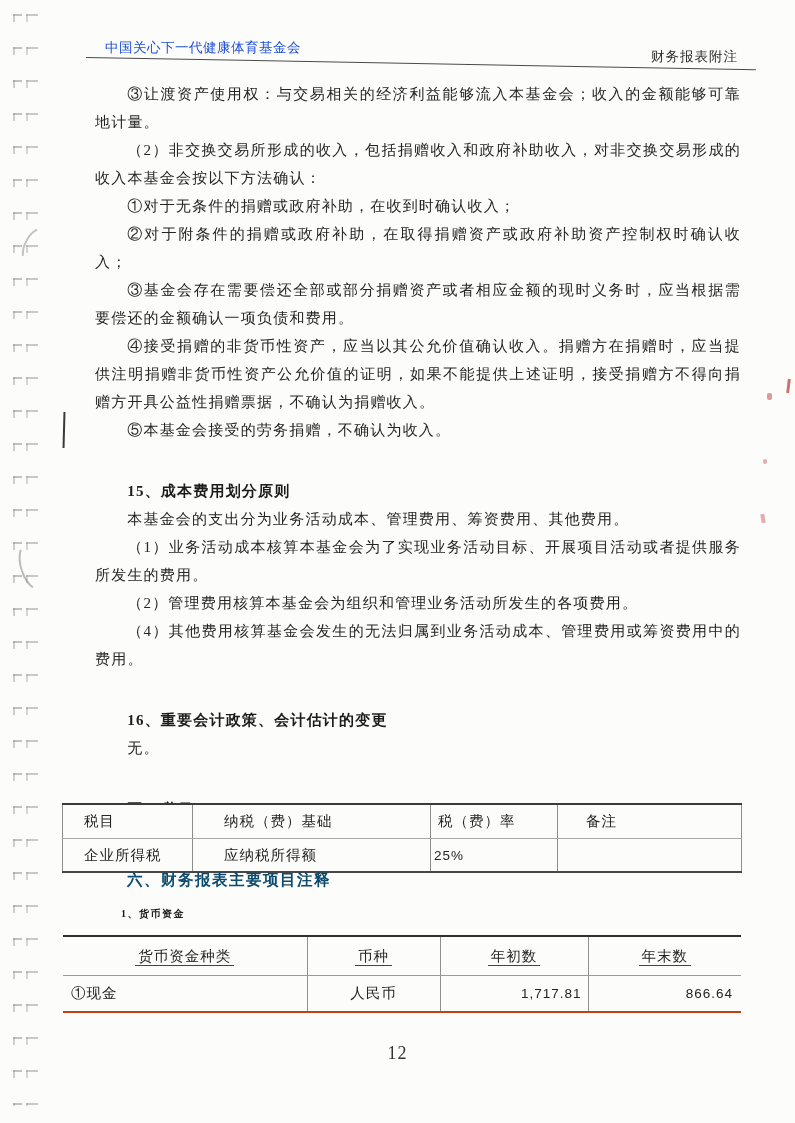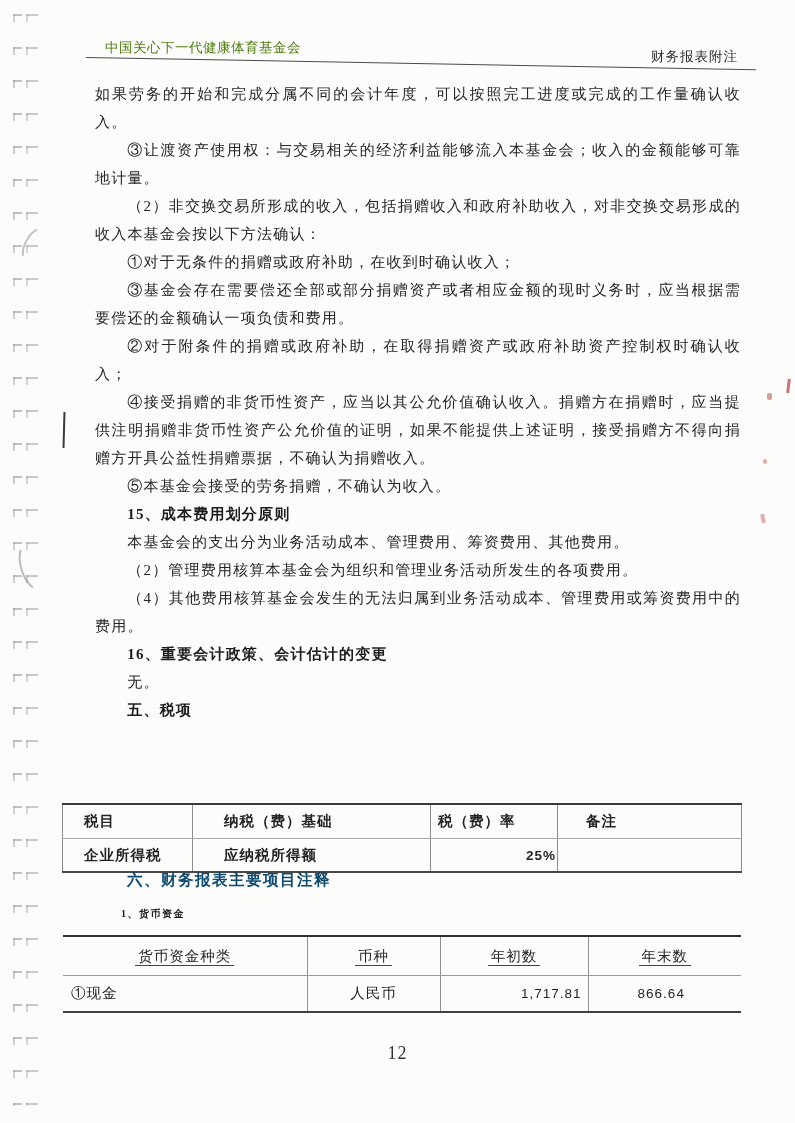--- a/index.html
+++ b/index.html
@@ -22,58 +22,58 @@
     border:2px solid transparent;border-left-color:rgba(125,125,125,.45);border-radius:50%;transform:rotate(28deg);}
   .squiggle2{position:absolute;left:20px;top:540px;width:26px;height:48px;
     border:2.5px solid transparent;border-left-color:rgba(120,120,120,.5);border-radius:50%;transform:rotate(-18deg);}
   
   .pen-mark{position:absolute;left:63px;top:412px;width:1.6px;height:36px;background:#3a3a3a;transform:rotate(1.5deg);}
   .red-1{position:absolute;left:787px;top:379px;width:3px;height:14px;background:#b43b3b;opacity:.7;transform:rotate(7deg);}
   .red-2{position:absolute;left:767px;top:393px;width:5px;height:7px;background:#b43b3b;opacity:.5;border-radius:2px;}
   .red-3{position:absolute;left:763px;top:459px;width:4px;height:5px;background:#b43b3b;opacity:.4;border-radius:2px;}
   .red-4{position:absolute;left:761px;top:514px;width:4px;height:9px;background:#b43b3b;opacity:.4;transform:rotate(-10deg);}
   
-  .hdr-org{position:absolute;left:105px;top:39px;font-size:13.5px;letter-spacing:.5px;color:#4d7c0f;}
+  .hdr-org{position:absolute;left:105px;top:39px;font-size:13.5px;letter-spacing:.5px;color:#1d4ed8;}
   .hdr-doc{position:absolute;right:57px;top:48px;font-size:13.5px;letter-spacing:1px;color:#2c2c2c;}
   .hdr-rule{position:absolute;left:86px;top:57px;width:670px;height:0;
     border-top:1.6px solid #4a4a4a;transform:rotate(1.05deg);transform-origin:left center;}
   
   .bodytext{position:absolute;left:95px;top:80px;width:646px;height:724px;overflow:hidden;
     font-size:15px;line-height:28px;letter-spacing:1.2px;text-align:justify;color:#252525;}
   .bodytext p{margin:0;text-indent:2.15em;}
   .bodytext p.noind{text-indent:0;}
-  .bodytext p.hd{font-weight:bold;color:#1c1c1c;}
+  .bodytext p.hd{font-weight:bold;color:#1c1c1c;margin-top:33px;}
   
   table{border-collapse:collapse;table-layout:fixed;}
   .tax-table{position:absolute;left:62px;top:803px;width:679px;font-size:14.5px;
     border-top:2.5px solid #3a3a3a;border-bottom:2px solid #474747;}
   .tax-table td{border-left:1px solid #8c8c8c;border-right:1px solid #8c8c8c;
-    font-weight:bold;text-align:left;vertical-align:middle;letter-spacing:1px;color:#242424;}
+    font-weight:normal;text-align:left;vertical-align:middle;letter-spacing:1px;color:#242424;}
   .tax-table tr.head td{height:31px;border-bottom:1px solid #a8a8a8;}
   .tax-table tr.data td{height:30px;}
   .tax-table .c1{padding-left:21px;}
   .tax-table .c2{padding-left:31px;}
   .tax-table .c3{padding-left:7px;margin-top:29px;}
   .tax-table .c4{padding-left:28px;}
-  .tax-table tr.data .c3{padding-left:3px;text-align:right;font-family:"Liberation Sans","DejaVu Sans",sans-serif;font-size:13.5px;}
+  .tax-table tr.data .c3{padding-left:3px;text-align:left;font-family:"Liberation Sans","DejaVu Sans",sans-serif;font-size:13.5px;}
   
   .sec-hd{position:absolute;left:127px;top:870px;font-size:15.5px;font-weight:bold;letter-spacing:1.5px;color:#0c4a6e;}
   .sub-hd{position:absolute;left:121px;top:907px;font-size:10px;font-weight:bold;letter-spacing:1.5px;color:#1b1b1b;}
   
   .cash-table{position:absolute;left:63px;top:935px;width:678px;font-size:14.5px;
-    border-top:2.5px solid #303030;border-bottom:2px solid #404040;}
+    border-top:2.5px solid #303030;border-bottom:2px solid #c2410c;}
   .cash-table td{vertical-align:middle;letter-spacing:1px;color:#242424;}
   .cash-table td + td{border-left:1px solid #909090;}
   .cash-table tr.head td{height:36px;text-align:center;border-bottom:1px solid #9a9a9a;}
   .cash-table tr.head .ul{border-bottom:1.2px solid #454545;padding:0 3px 1px;}
   .cash-table tr.data td{height:33px;}
   .cash-table tr.data .k1{padding-left:8px;text-align:left;}
   .cash-table tr.data .k2{text-align:center;}
   .cash-table tr.data .k3{text-align:right;padding-right:6px;font-family:"Liberation Sans","DejaVu Sans",sans-serif;font-size:13.5px;}
-  .cash-table tr.data .k4{text-align:center;padding-right:8px;font-family:"Liberation Sans","DejaVu Sans",sans-serif;font-size:13.5px;}
+  .cash-table tr.data .k4{text-align:right;padding-right:8px;font-family:"Liberation Sans","DejaVu Sans",sans-serif;font-size:13.5px;}
   
   .pageno{position:absolute;left:0;top:1043px;width:100%;text-align:center;font-size:18px;letter-spacing:1px;color:#333;}
 </style>
 </head>
 <body>
 
 <div class="page">
 
   <div>
     <div class="spiral-a"></div>
@@ -88,30 +88,30 @@
   <div class="red-1"></div>
   <div class="red-2"></div>
   <div class="red-3"></div>
   <div class="red-4"></div>
 
   <div class="hdr-org">中国关心下一代健康体育基金会</div>
   <div class="hdr-doc">财务报表附注</div>
   <div class="hdr-rule"></div>
 
   <div class="bodytext">
-    <p class="noind">如果劳务的开始和完成分属不同的会计年度，可以按照完工进度或完成的工作量确认收入。</p>
     <p>③让渡资产使用权：与交易相关的经济利益能够流入本基金会；收入的金额能够可靠地计量。</p>
     <p>（2）非交换交易所形成的收入，包括捐赠收入和政府补助收入，对非交换交易形成的收入本基金会按以下方法确认：</p>
     <p>①对于无条件的捐赠或政府补助，在收到时确认收入；</p>
+    <p>②对于附条件的捐赠或政府补助，在取得捐赠资产或政府补助资产控制权时确认收入；</p>
     <p>③基金会存在需要偿还全部或部分捐赠资产或者相应金额的现时义务时，应当根据需要偿还的金额确认一项负债和费用。</p>
-    <p>②对于附条件的捐赠或政府补助，在取得捐赠资产或政府补助资产控制权时确认收入；</p>
     <p>④接受捐赠的非货币性资产，应当以其公允价值确认收入。捐赠方在捐赠时，应当提供注明捐赠非货币性资产公允价值的证明，如果不能提供上述证明，接受捐赠方不得向捐赠方开具公益性捐赠票据，不确认为捐赠收入。</p>
     <p>⑤本基金会接受的劳务捐赠，不确认为收入。</p>
     <p class="hd">15、成本费用划分原则</p>
     <p>本基金会的支出分为业务活动成本、管理费用、筹资费用、其他费用。</p>
+    <p>（1）业务活动成本核算本基金会为了实现业务活动目标、开展项目活动或者提供服务所发生的费用。</p>
     <p>（2）管理费用核算本基金会为组织和管理业务活动所发生的各项费用。</p>
     <p>（4）其他费用核算基金会发生的无法归属到业务活动成本、管理费用或筹资费用中的费用。</p>
     <p class="hd">16、重要会计政策、会计估计的变更</p>
     <p>无。</p>
     <p class="hd">五、税项</p>
 
   </div>
 
   <table class="tax-table">
     <colgroup>

